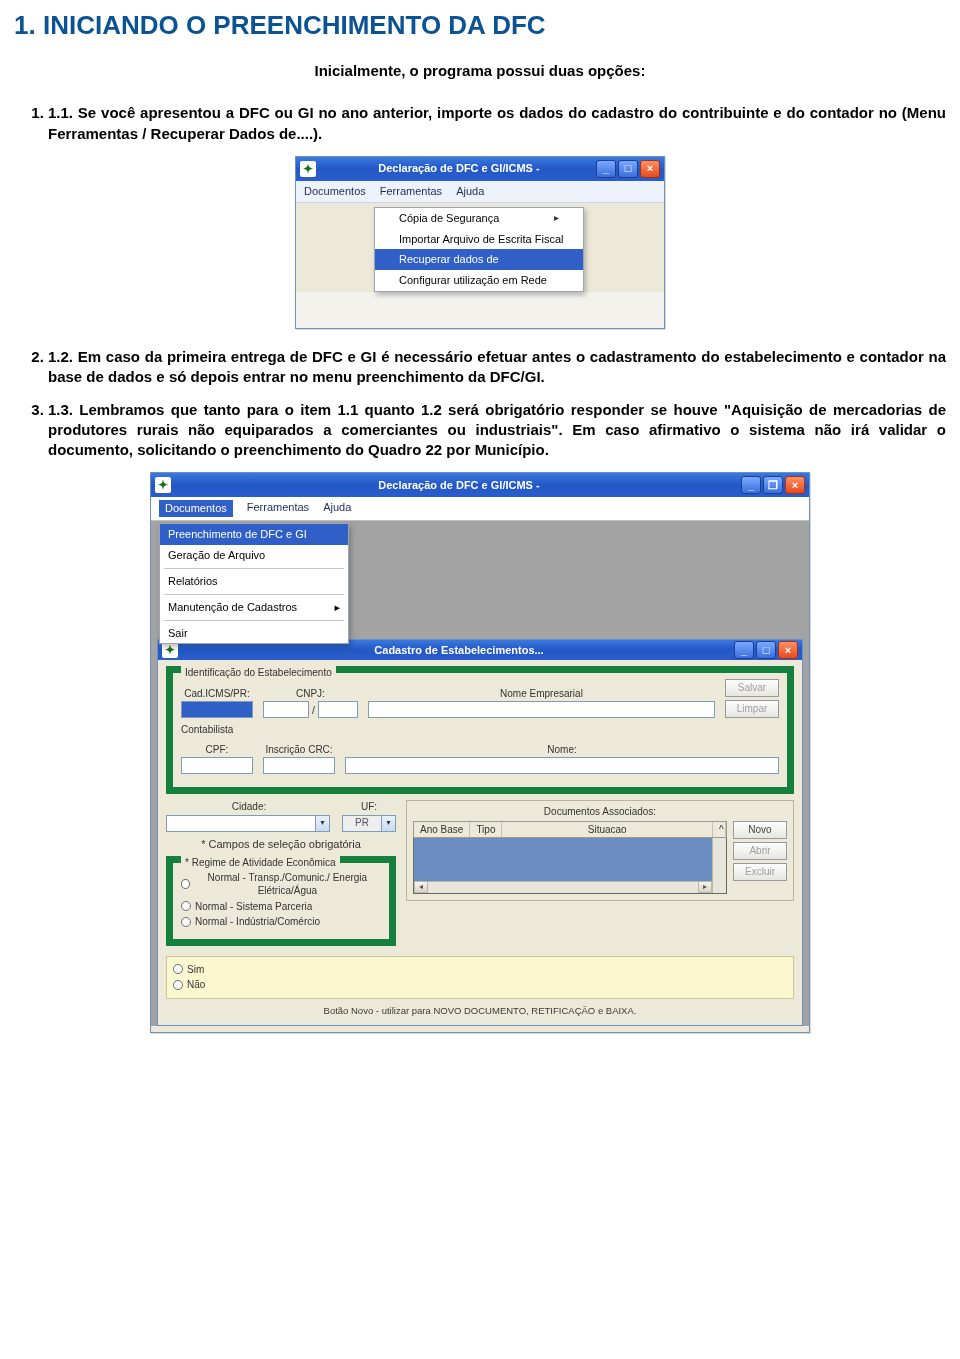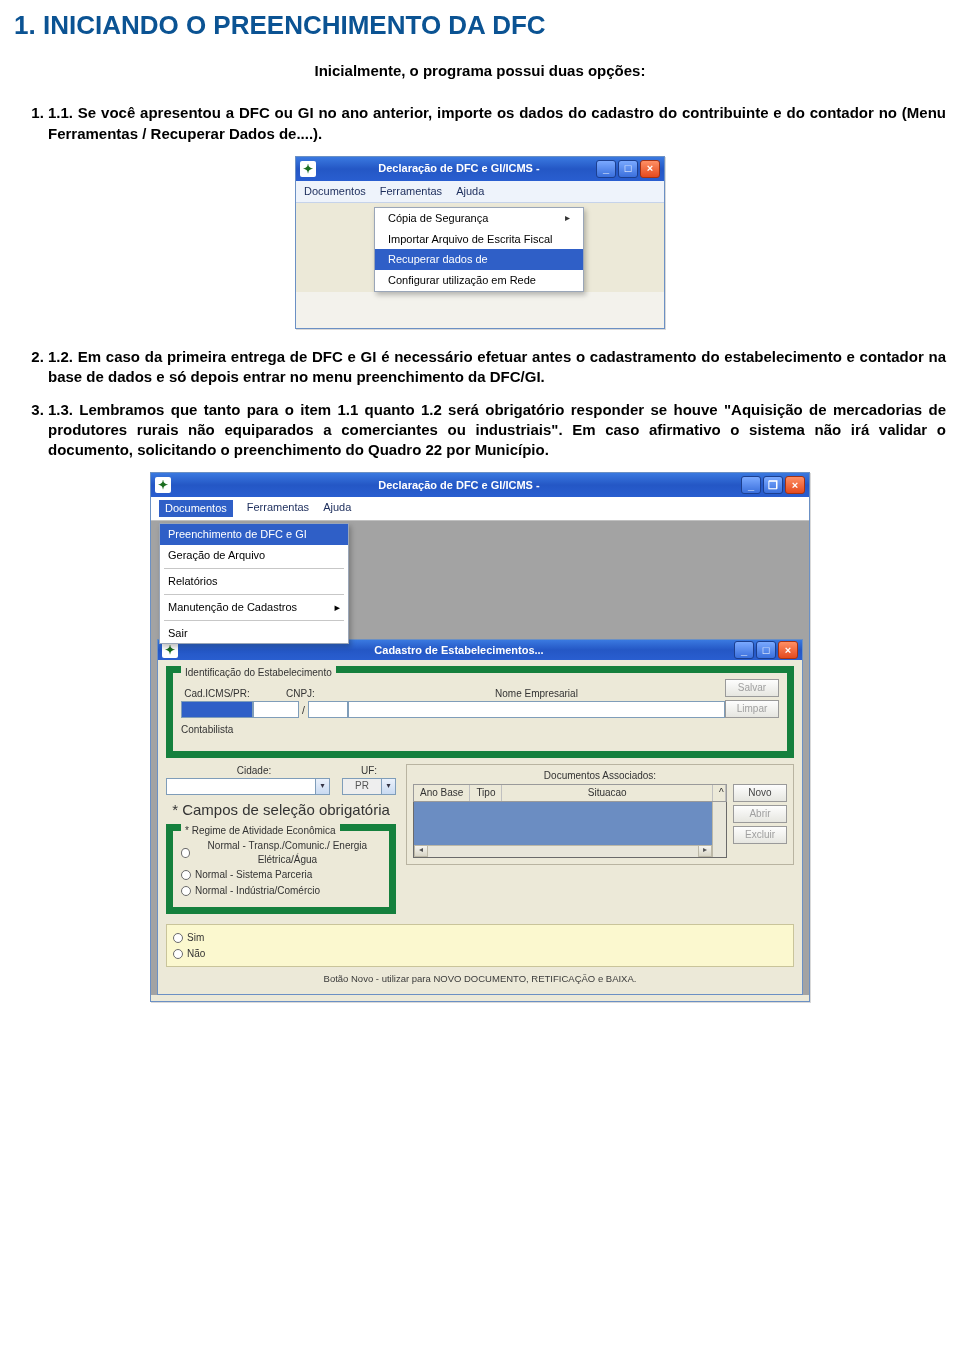--- a/index.html
+++ b/index.html
@@ -90,21 +90,21 @@
   .menubar .mitem { color: #1b2c5b; }
   .dropdown {
     position: relative;
     margin: 4px 0 0 78px;
     width: 210px;
     background: #fff;
     border: 1px solid #9aa6b8;
     box-shadow: 2px 3px 5px rgba(0,0,0,.25);
   }
   .dropdown .ditem {
-    padding: 3px 13px;
+    padding: 3px 24px;
     display: flex;
     align-items: center;
     justify-content: space-between;
     white-space: nowrap;
   }
   .dropdown .ditem .arrow { color: #333; font-size: 10px; }
   .dropdown .ditem.hl {
     background: #2f5fc7;
     color: #fff;
   }
@@ -141,21 +141,21 @@
     margin-bottom:6px;
     position:relative;
   }
   .groupbox .legend {
     position:absolute;
     top:-7px; left:8px;
     background:#ece9d8;
     padding:0 4px;
     font-size:10px;
   }
-  .row { display:flex; align-items:flex-end; margin-bottom:5px; }
+  .row { display:flex; gap:10px; align-items:flex-end; margin-bottom:5px; }
   .fld { display:flex; flex-direction:column; }
   .fld label { font-size:10px; margin-bottom:1px; color:#333; }
   .tinput {
     height:17px;
     border:1px solid #7f9db9;
     background:#fff;
     font-size:10px;
     padding:0 3px;
   }
   .tinput.sel { background:#2f5fc7; }
@@ -195,21 +195,21 @@
     position:absolute; left:0; right:14px; bottom:0; height:12px;
     background:#e8e6da; border-top:1px solid #bcb8a7;
   }
   .docbox .listarea .harrow {
     position:absolute; bottom:0; width:14px; height:12px;
     background:linear-gradient(#f6f5f0,#d8d5c6);
     border:1px solid #bcb8a7;
     display:flex;align-items:center;justify-content:center;
     font-size:8px; color:#555;
   }
-  .note { font-size:15px; margin:4px 0; }
+  .note { font-size:11px; margin:4px 0; }
   .radio { display:flex; align-items:center; gap:4px; font-size:10px; margin:2px 0;}
   .radio .dot {
     width:10px;height:10px;border:1px solid #6a6a6a;border-radius:50%;
     background:#fff;display:inline-block;
   }
   .foot { display:flex; justify-content:flex-end; padding:4px 0 0 0; }
   .yellowbox {
     border:1px solid #c9c49a;
     background:#fbf8cf;
     padding:4px 6px;
@@ -348,20 +348,34 @@
               <div class="sidebtns">
                 <div class="btn disabled">Salvar</div>
                 <div class="btn disabled">Limpar</div>
               </div>
             </div>
             <div class="row">
               <div class="fld">
                 <label>Contabilista</label>
               </div>
             </div>
+            <div class="row">
+              <div class="fld">
+                <label>CPF:</label>
+                <div class="tinput" style="width:72px;"></div>
+              </div>
+              <div class="fld">
+                <label>Inscrição CRC:</label>
+                <div class="tinput" style="width:72px;"></div>
+              </div>
+              <div class="fld" style="flex:1;">
+                <label>Nome:</label>
+                <div class="tinput" style="width:100%;"></div>
+              </div>
+            </div>
           </div>
 
           <div class="mid">
             <div style="flex:0 0 230px;">
               <div class="row">
                 <div class="fld" style="flex:1;">
                   <label>Cidade:</label>
                   <div class="combo">
                     <div class="tinput" style="width:150px;"></div>
                     <div class="cbtn">▾</div>

